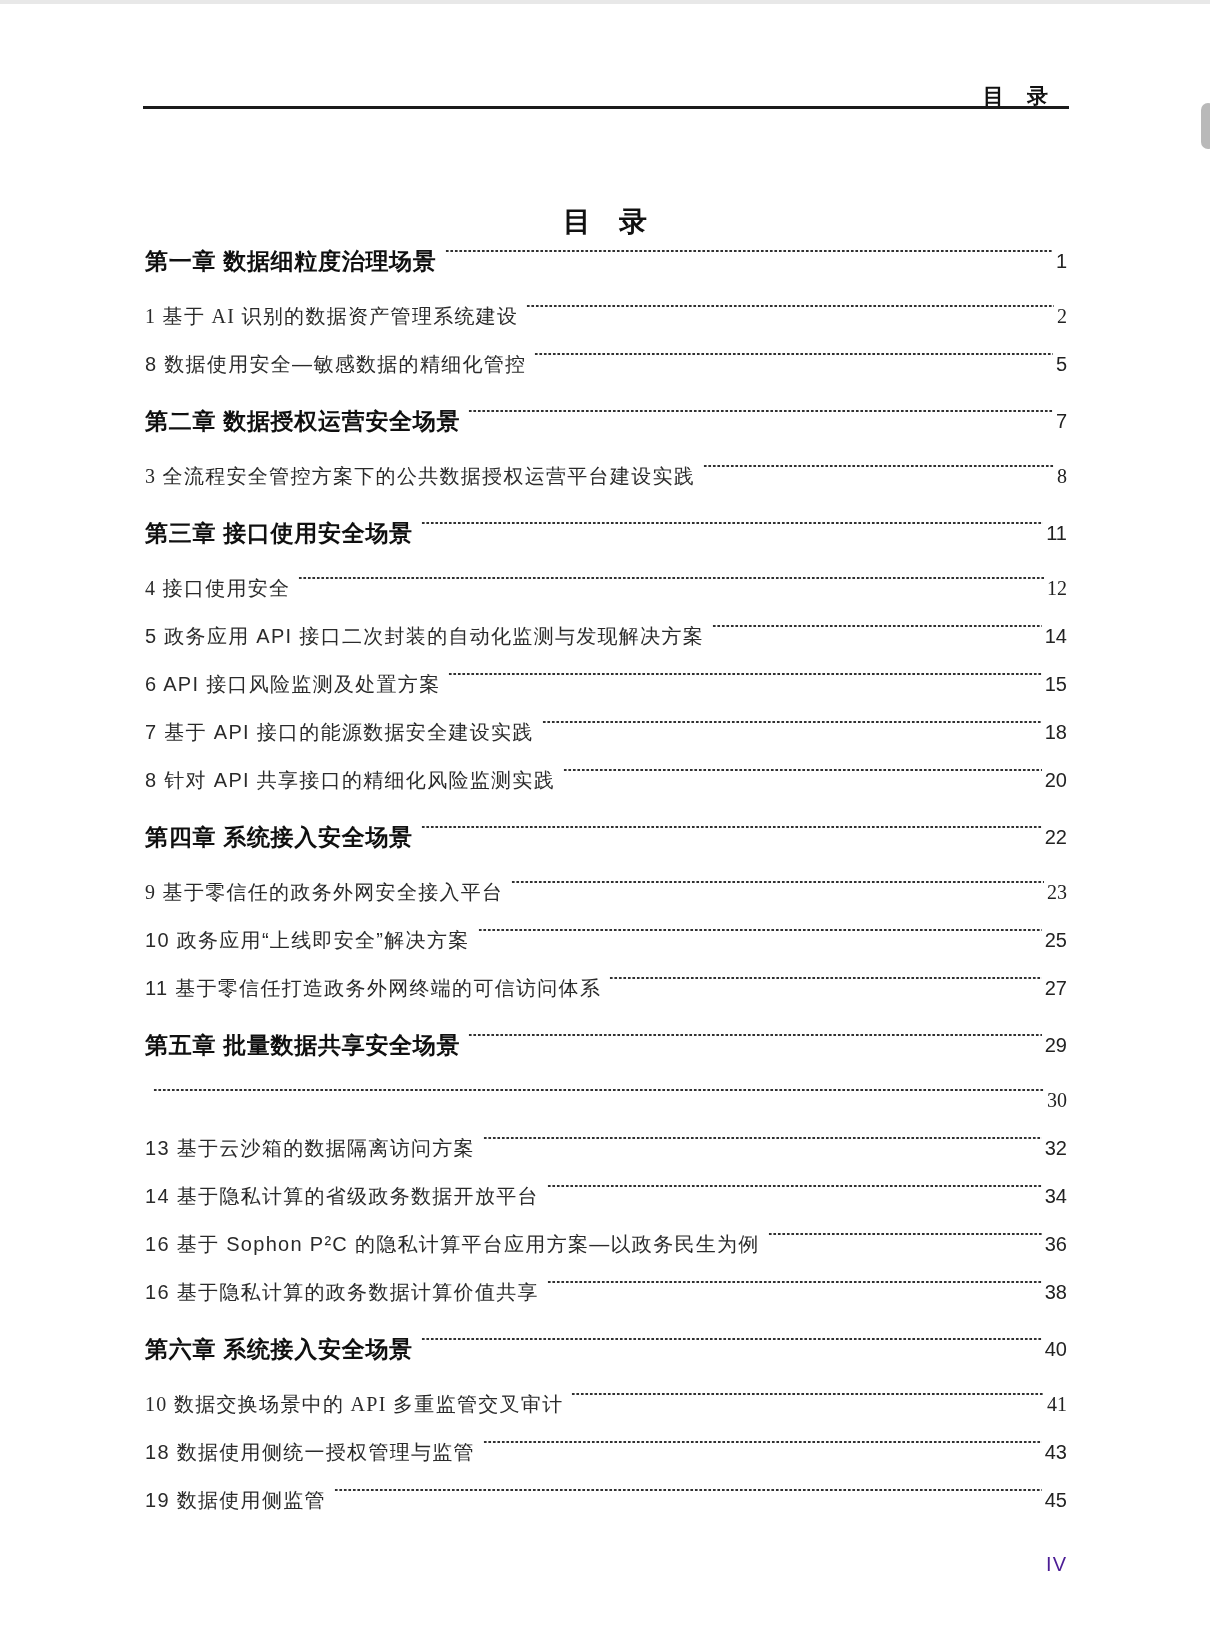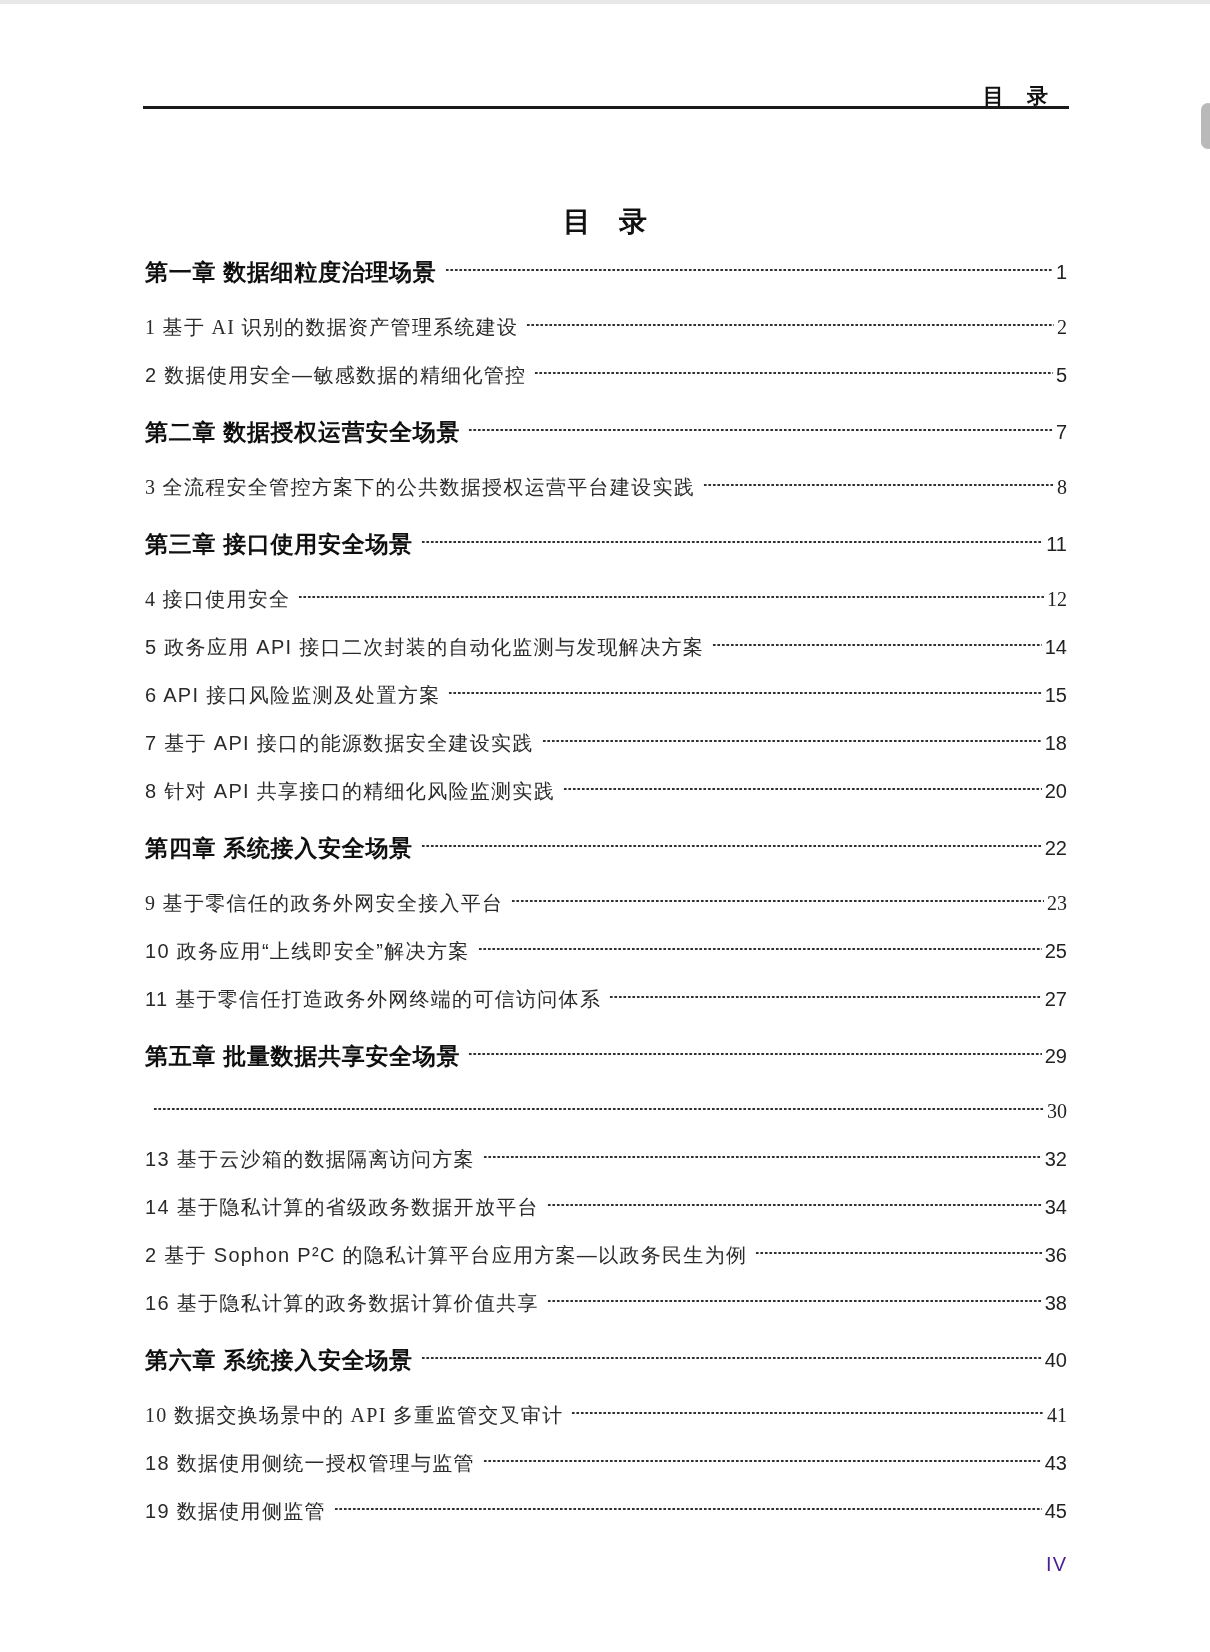--- a/index.html
+++ b/index.html
@@ -63,21 +63,21 @@
     white-space: pre;
   }
   .toc {
     position: absolute;
     top: 239px;
     left: 145px;
     width: 922px;
   }
   .toc-row {
     display: flex;
-    align-items: center;
+    align-items: flex-start;
     height: 48px;
     font-size: 20px;
     letter-spacing: 1.3px;
     color: #2a2a2a;
   }
   .toc-row.chapter {
     margin-top: 9px;
     font-weight: 700;
     font-size: 23px;
     letter-spacing: 0.7px;
@@ -137,21 +137,21 @@
       <span class="toc-label">第一章 数据细粒度治理场景</span>
       <span class="toc-dots"></span>
       <span class="toc-page">1</span>
     </div>
     <div class="toc-row after-chapter">
       <span class="toc-label">1 基于 AI 识别的数据资产管理系统建设</span>
       <span class="toc-dots"></span>
       <span class="toc-page">2</span>
     </div>
     <div class="toc-row">
-      <span class="toc-label">2 数据使用安全—敏感数据的精细化管控</span>
+      <span class="toc-label">8 数据使用安全—敏感数据的精细化管控</span>
       <span class="toc-dots"></span>
       <span class="toc-page">5</span>
     </div>
     <div class="toc-row chapter">
       <span class="toc-label">第二章 数据授权运营安全场景</span>
       <span class="toc-dots"></span>
       <span class="toc-page">7</span>
     </div>
     <div class="toc-row after-chapter">
       <span class="toc-label">3 全流程安全管控方案下的公共数据授权运营平台建设实践</span>
@@ -221,21 +221,21 @@
       <span class="toc-label">13 基于云沙箱的数据隔离访问方案</span>
       <span class="toc-dots"></span>
       <span class="toc-page">32</span>
     </div>
     <div class="toc-row">
       <span class="toc-label">14 基于隐私计算的省级政务数据开放平台</span>
       <span class="toc-dots"></span>
       <span class="toc-page">34</span>
     </div>
     <div class="toc-row">
-      <span class="toc-label">2 基于 Sophon P²C 的隐私计算平台应用方案—以政务民生为例</span>
+      <span class="toc-label">16 基于 Sophon P²C 的隐私计算平台应用方案—以政务民生为例</span>
       <span class="toc-dots"></span>
       <span class="toc-page">36</span>
     </div>
     <div class="toc-row">
       <span class="toc-label">16 基于隐私计算的政务数据计算价值共享</span>
       <span class="toc-dots"></span>
       <span class="toc-page">38</span>
     </div>
     <div class="toc-row chapter">
       <span class="toc-label">第六章 系统接入安全场景</span>

